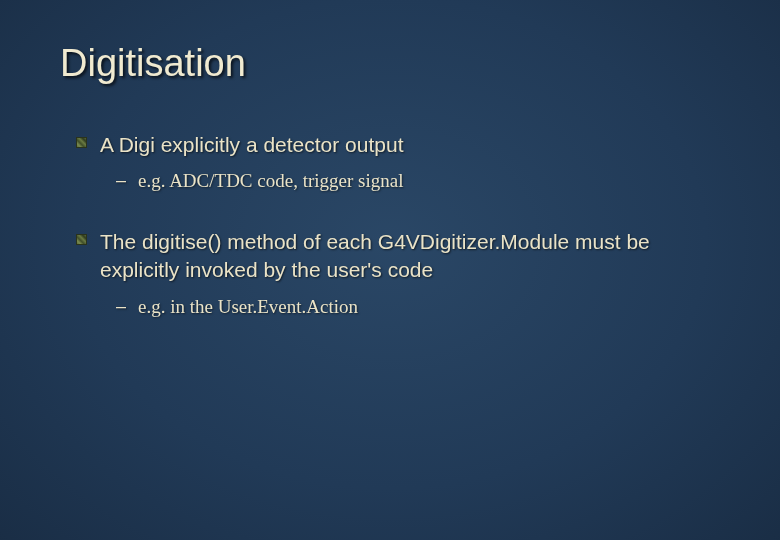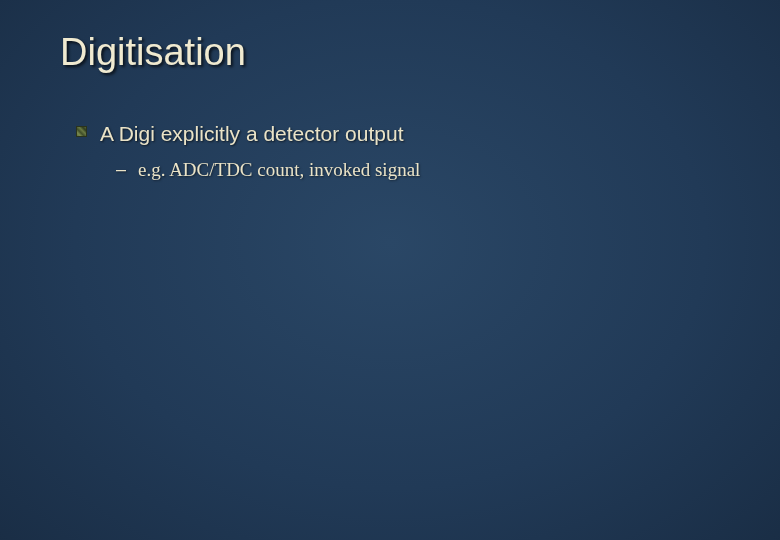--- a/index.html
+++ b/index.html
@@ -21,21 +21,21 @@
   .slide {
     box-sizing: border-box;
     padding: 28px 60px 0 60px;
     width: 100%;
     height: 100%;
   }
   .title {
     font-size: 38px;
     font-weight: normal;
     color: #f0ead0;
-    margin: 3px 0 46px 0;
+    margin: 14px 0 46px 0;
     text-shadow: 2px 2px 3px rgba(0,0,0,0.7);
   }
   ul.level1 {
     list-style: none;
     padding: 0;
     margin: 0 0 0 16px;
   }
   ul.level1 > li {
     position: relative;
     padding-left: 24px;
@@ -89,21 +89,29 @@
 
 <div class="slide">
   <h1 class="title">Digitisation</h1>
 
   <ul class="level1">
 
     <li>
       <span>A Digi explicitly a detector output</span>
       <ul class="level2">
         <li>
-          <span>e.g. ADC/TDC count, invoked signal</span>
+          <span>e.g. ADC/TDC code, trigger signal</span>
         </li>
       </ul>
     </li>
 
 
+    <li>
+      <span>The digitise() method of each G4VDigitizer.Module must be explicitly invoked by the user's code</span>
+      <ul class="level2">
+        <li>
+          <span>e.g. in the User.Event.Action</span>
+        </li>
+      </ul>
+    </li>
 
   </ul>
 </div>
 
 </body></html>

